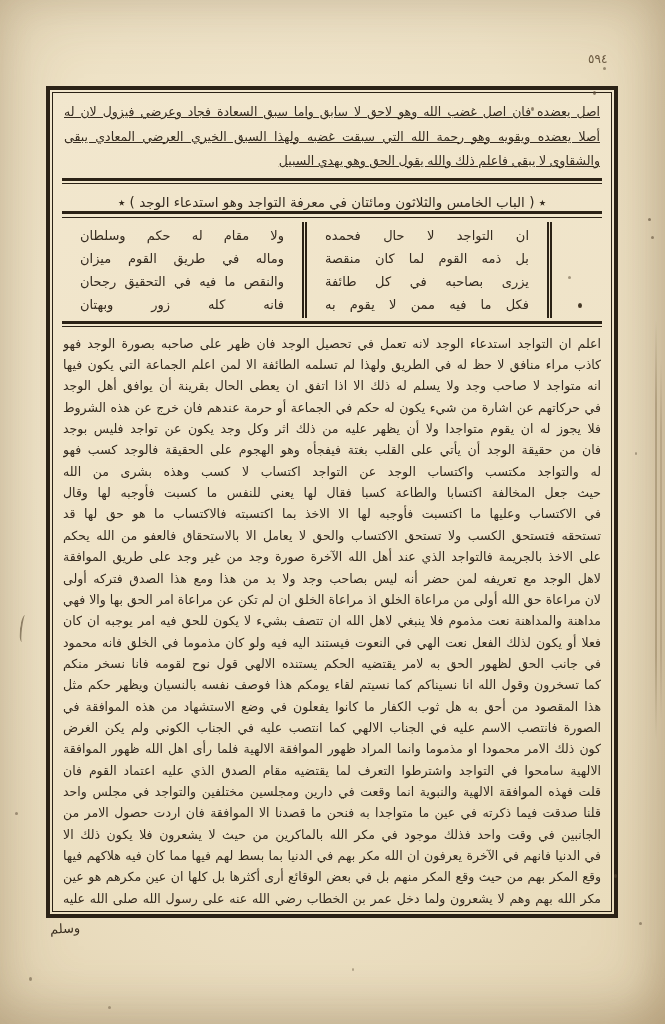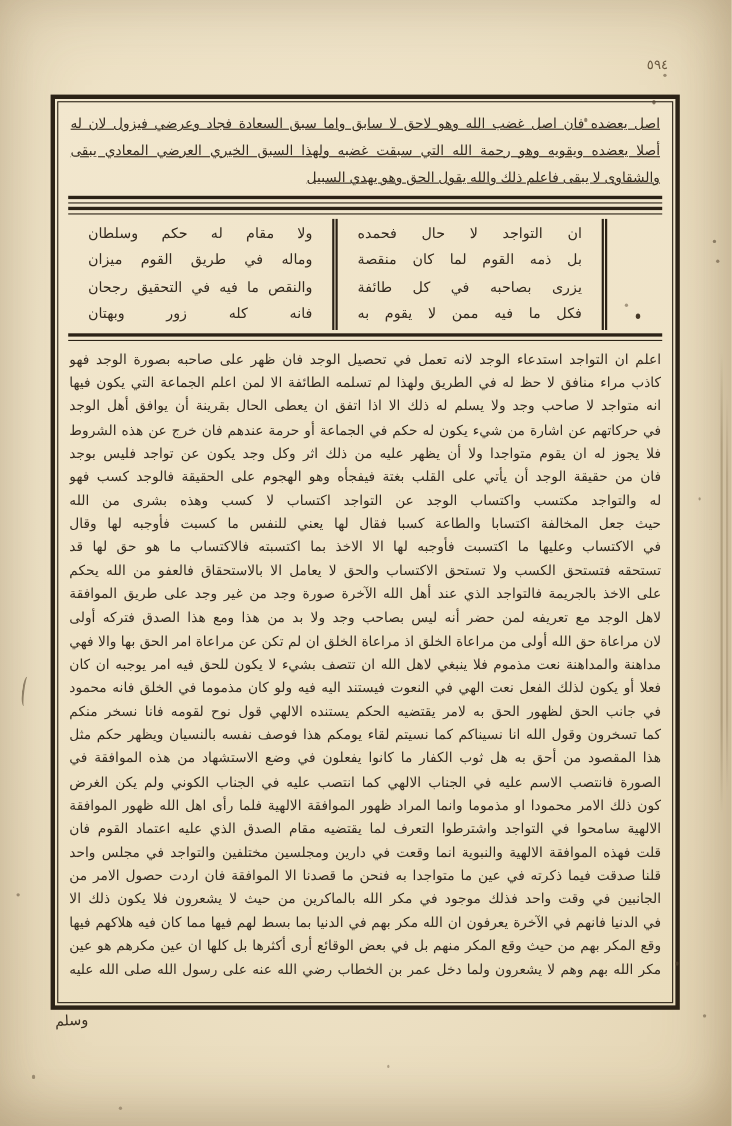--- a/index.html
+++ b/index.html
@@ -81,20 +81,21 @@
   <div class="inner">
 
     <div class="intro">
       <div class="il">اصل يعضده فان اصل غضب الله وهو لاحق لا سابق واما سبق السعادة فجاد وعرضي فيزول لان له</div>
       <div class="il">أصلا يعضده ويقويه وهو رحمة الله التي سبقت غضبه ولهذا السبق الخيري العرضي المعادي يبقى</div>
       <div class="il last">والشقاوى لا يبقى فاعلم ذلك والله يقول الحق وهو يهدي السبيل</div>
     </div>
 
     <div class="rule"></div>
 
+    <div class="chapter">٭ ( الباب الخامس والثلاثون ومائتان في معرفة التواجد وهو استدعاء الوجد ) ٭</div>
 
     <div class="rule"></div>
 
     <div class="poem">
       <div class="poem-gap">
         <span class="dot"></span>
       </div>
       <div class="poem-col">
         <div class="pl">ان التواجد لا حال فحمده</div>
         <div class="pl">بل ذمه القوم لما كان منقصة</div>

